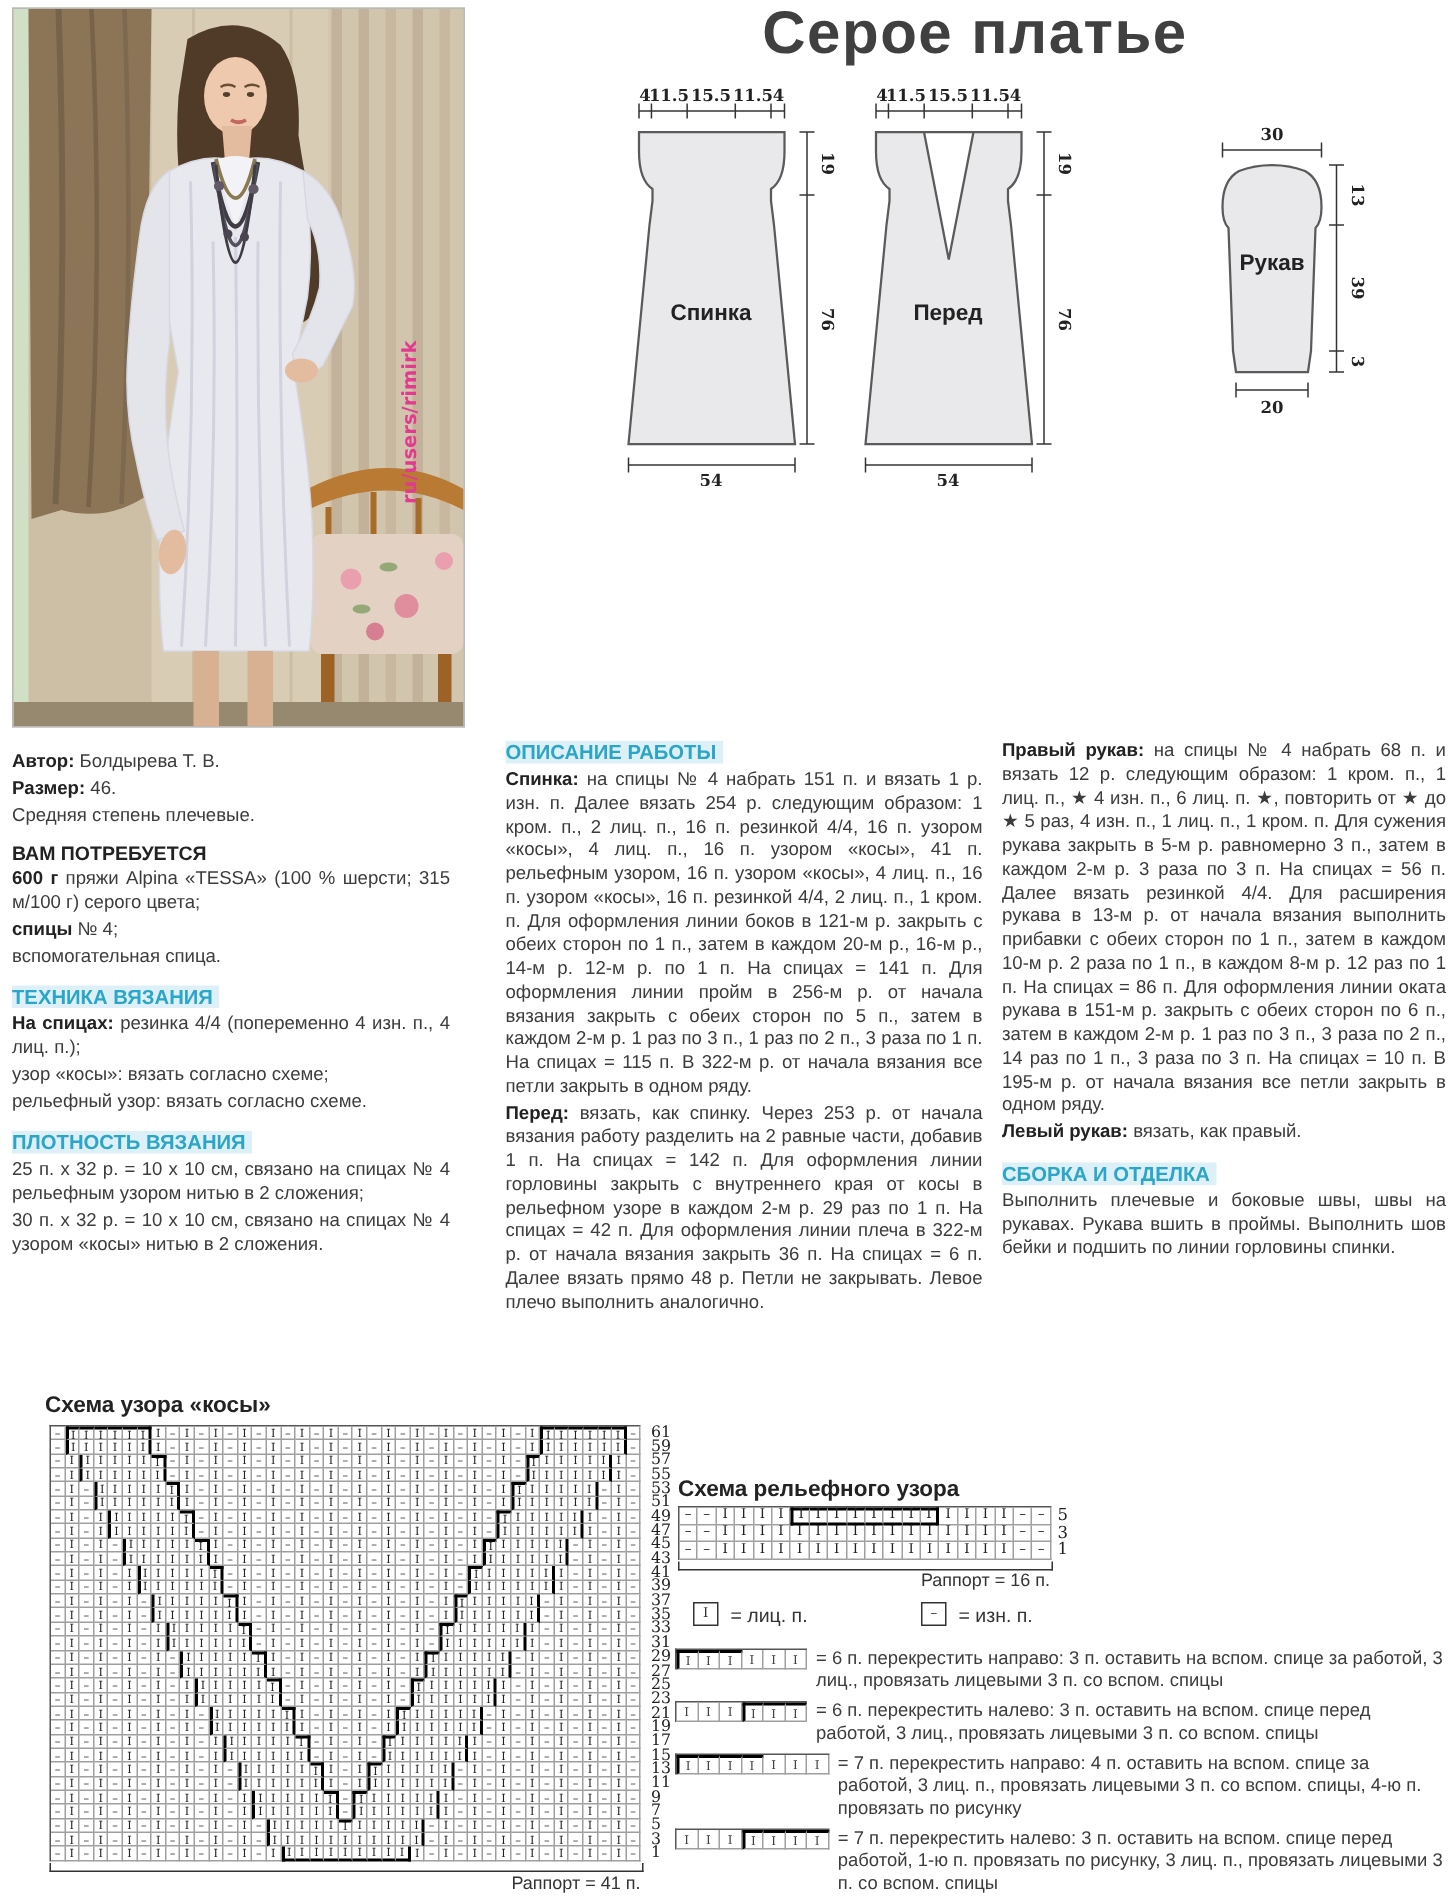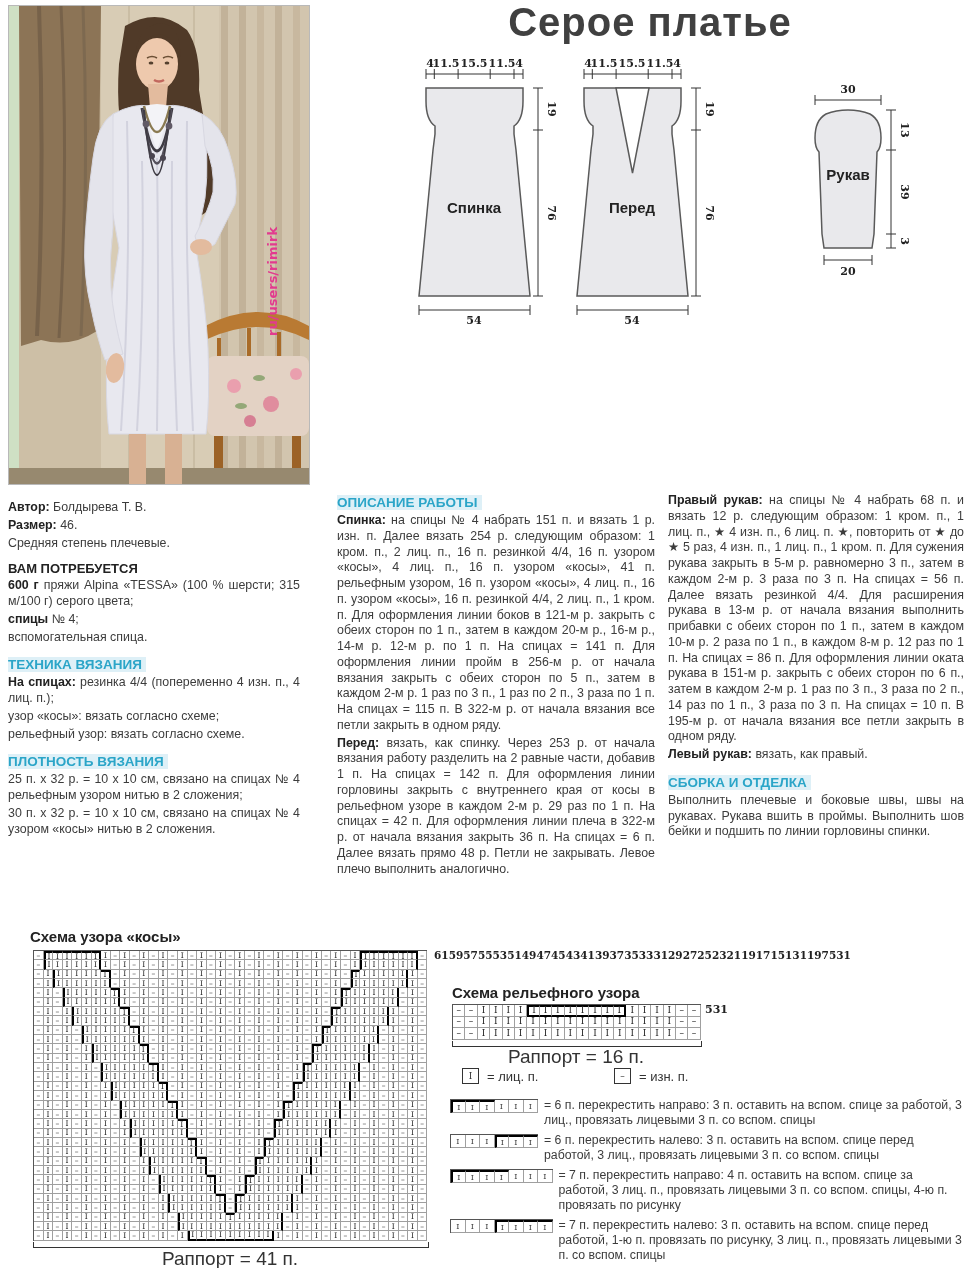--- a/index.html
+++ b/index.html
@@ -26,25 +26,25 @@
   .firsthead{margin-top:0;}
   
   .charthead{position:absolute;font-weight:bold;font-size:15px;color:#222;}
   .kgrid{position:absolute;display:grid;border-top:1px solid #555;border-left:1px solid #555;background:#fff;}
   .kc{border-right:1px solid #9f9f9f;border-bottom:1px solid #9f9f9f;box-sizing:border-box;
       display:flex;align-items:center;justify-content:center;
       font-family:"DejaVu Serif",serif;font-size:7.5px;line-height:7px;color:#222;}
   .rc{font-size:9px;}
   .bt{border-top:2px solid #000;} .bb{border-bottom:2px solid #000;}
   .bl{border-left:2px solid #000;} .br{border-right:2px solid #000;}
-  .rownums{position:absolute;display:flex;flex-direction:row;
-           font-family:"DejaVu Serif",serif;font-weight:bold;color:#222;}
+  .rownums{position:absolute;display:flex;flex-direction:column;
+           font-family:"DejaVu Serif",serif;font-weight:normal;color:#222;}
   .rownums div{display:flex;align-items:center;}
   .bracket{position:absolute;border-left:1px solid #333;border-right:1px solid #333;border-bottom:1px solid #333;height:5px;}
-  .rapcap{position:absolute;text-align:center;font-size:19px;color:#333;}
+  .rapcap{position:absolute;text-align:right;font-size:12px;color:#333;}
   
   .leg-inline{position:absolute;display:flex;align-items:center;gap:8px;font-size:13px;color:#333;}
   .legbox{width:15px;height:14px;border:1.5px solid #333;display:inline-flex;align-items:center;justify-content:center;
           font-family:"DejaVu Serif",serif;font-size:9px;background:#fff;}
   .crossings{position:absolute;width:516px;}
   .citem{display:flex;align-items:flex-start;margin-bottom:5px;}
   .csym{display:flex;margin-top:1px;margin-right:6px;flex:none;border-top:1px solid #555;border-left:1px solid #555;}
   .csym .lc{width:14.5px;height:13px;border-right:1px solid #9f9f9f;border-bottom:1px solid #9f9f9f;box-sizing:border-box;
             display:flex;align-items:center;justify-content:center;font-family:"DejaVu Serif",serif;font-size:8px;}
   .citem p{margin:0;font-size:12.3px;line-height:1.22;text-align:left;}

